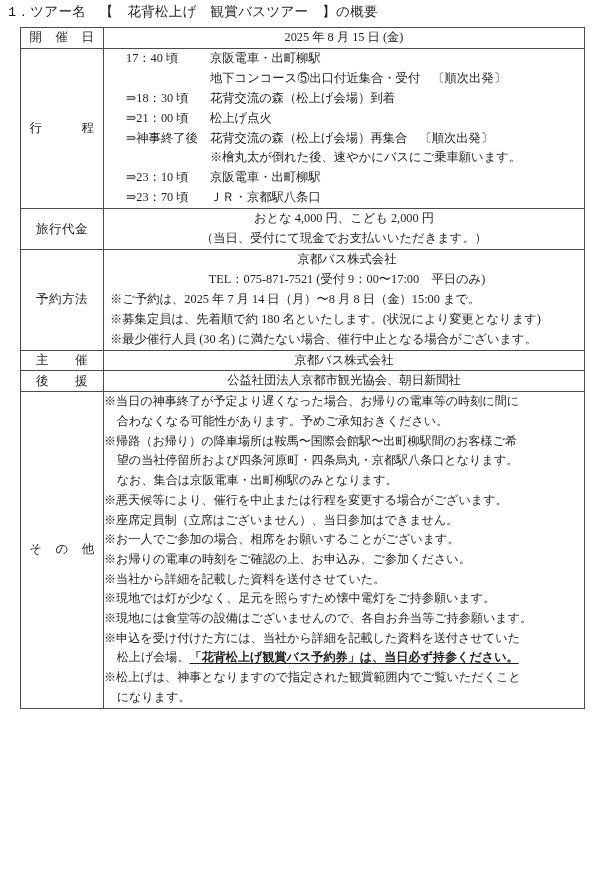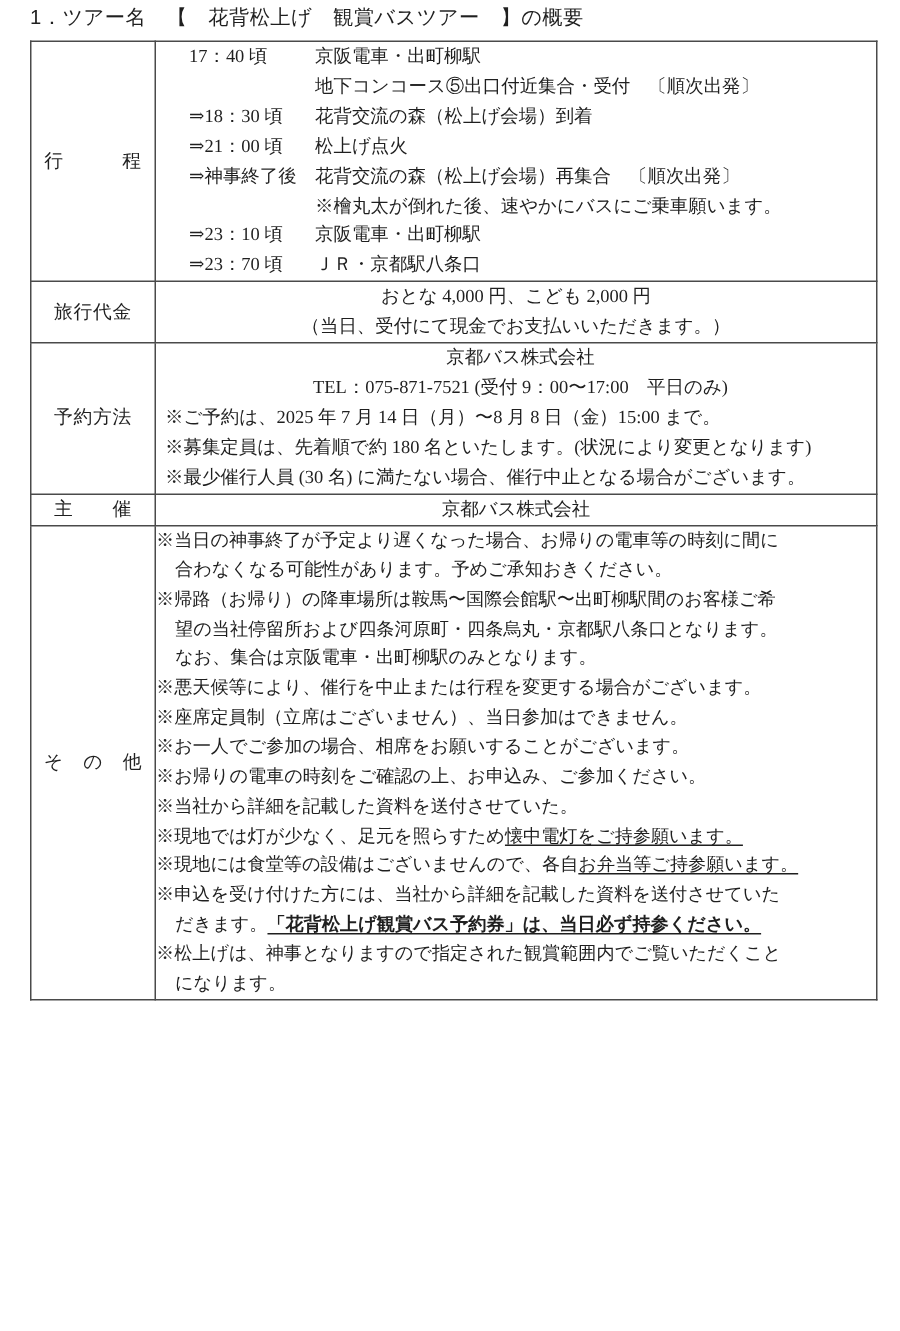--- a/index.html
+++ b/index.html
@@ -19,27 +19,27 @@
     position: relative;
     width: 600px;
     height: 887px;
     box-sizing: border-box;
     overflow: hidden;
   }
 
   
   .doc-title {
     position: absolute;
-    left: 20px;
+    left: 8px;
     top: 3px;
     font-size: 13.5px;
     letter-spacing: 0.3px;
     color: #1f1f1f;
     white-space: pre;
-    font-family: Liberation Sans, sans-serif;
+    font-family: Liberation Mono, monospace;
   }
 
   
   .tour-table {
     position: absolute;
     left: 20px;
     top: 27px;
     width: 565px;
     border-collapse: collapse;
     table-layout: fixed;
@@ -126,21 +126,20 @@
   .note {
     display: block;
     text-indent: 0;
     padding-left: 1.05em;
     white-space: pre-wrap;
   }
   .note > .mark {
     margin-left: -1.05em;
   }
   .u {
-    text-decoration: underline;
     text-underline-offset: 2px;
   }
   .bu {
     font-weight: bold;
     text-decoration: underline;
     text-underline-offset: 2px;
   }
 </style>
 </head>
 <body>
@@ -149,20 +148,24 @@
 
   <div class="doc-title">1．ツアー名　【　花背松上げ　観賞バスツアー　】の概要</div>
 
   <table class="tour-table">
     <colgroup>
       <col class="col-label">
       <col>
     </colgroup>
     <tbody>
 
+      <tr>
+        <td class="label-cell">開　催　日</td>
+        <td class="value-cell value-center">2025 年 8 月 15 日 (金)</td>
+      </tr>
 
       <tr>
         <td class="label-cell">行　　　程</td>
         <td class="value-cell value-block">
           <div class="itinerary" id="itinerary-host">
               <span class="itin-row"><span class="itin-time">17：40 頃</span><span class="itin-place">京阪電車・出町柳駅</span></span>
               <span class="itin-sub"><span>地下コンコース⑤出口付近集合・受付</span><span class="itin-note">〔順次出発〕</span></span>
               <span class="itin-row"><span class="itin-time">⇒18：30 頃</span><span class="itin-place">花背交流の森（松上げ会場）到着</span></span>
               <span class="itin-row"><span class="itin-time">⇒21：00 頃</span><span class="itin-place">松上げ点火</span></span>
               <span class="itin-row"><span class="itin-time">⇒神事終了後</span><span class="itin-place">花背交流の森（松上げ会場）再集合</span><span class="itin-note">〔順次出発〕</span></span>
@@ -194,39 +197,43 @@
               <span class="b-left">※最少催行人員 (30 名) に満たない場合、催行中止となる場合がございます。</span>
             </div>
         </td>
       </tr>
 
       <tr>
         <td class="label-cell">主　　催</td>
         <td class="value-cell value-center">京都バス株式会社</td>
       </tr>
 
+      <tr>
+        <td class="label-cell">後　　援</td>
+        <td class="value-cell value-center">公益社団法人京都市観光協会、朝日新聞社</td>
+      </tr>
 
       <tr>
         <td class="label-cell">そ　の　他</td>
         <td class="value-cell notes">
           <div id="notes-host">
               <span class="note"><span class="mark">※</span><span>当日の神事終了が予定より遅くなった場合、お帰りの電車等の時刻に間に</span></span>
               <span class="note"><span>合わなくなる可能性があります。予めご承知おきください。</span></span>
               <span class="note"><span class="mark">※</span><span>帰路（お帰り）の降車場所は鞍馬〜国際会館駅〜出町柳駅間のお客様ご希</span></span>
               <span class="note"><span>望の当社停留所および四条河原町・四条烏丸・京都駅八条口となります。</span></span>
               <span class="note"><span>なお、集合は京阪電車・出町柳駅のみとなります。</span></span>
               <span class="note"><span class="mark">※</span><span>悪天候等により、催行を中止または行程を変更する場合がございます。</span></span>
               <span class="note"><span class="mark">※</span><span>座席定員制（立席はございません）、当日参加はできません。</span></span>
               <span class="note"><span class="mark">※</span><span>お一人でご参加の場合、相席をお願いすることがございます。</span></span>
               <span class="note"><span class="mark">※</span><span>お帰りの電車の時刻をご確認の上、お申込み、ご参加ください。</span></span>
               <span class="note"><span class="mark">※</span><span>当社から詳細を記載した資料を送付させていた。</span></span>
               <span class="note"><span class="mark">※</span><span>現地では灯が少なく、足元を照らすため</span><span class="u">懐中電灯をご持参願います。</span></span>
               <span class="note"><span class="mark">※</span><span>現地には食堂等の設備はございませんので、各自</span><span class="u">お弁当等ご持参願います。</span></span>
               <span class="note"><span class="mark">※</span><span>申込を受け付けた方には、当社から詳細を記載した資料を送付させていた</span></span>
-              <span class="note"><span>だきます。</span><span class="bu">「花背松上げ観賞バス予約券」は、当日必ず持参ください。</span></span>
+              <span class="note"><span>松上げ会場。</span><span class="bu">「花背松上げ観賞バス予約券」は、当日必ず持参ください。</span></span>
               <span class="note"><span class="mark">※</span><span>松上げは、神事となりますので指定された観賞範囲内でご覧いただくこと</span></span>
               <span class="note"><span>になります。</span></span>
             </div>
         </td>
       </tr>
 
     </tbody>
   </table>
 </div>
 

